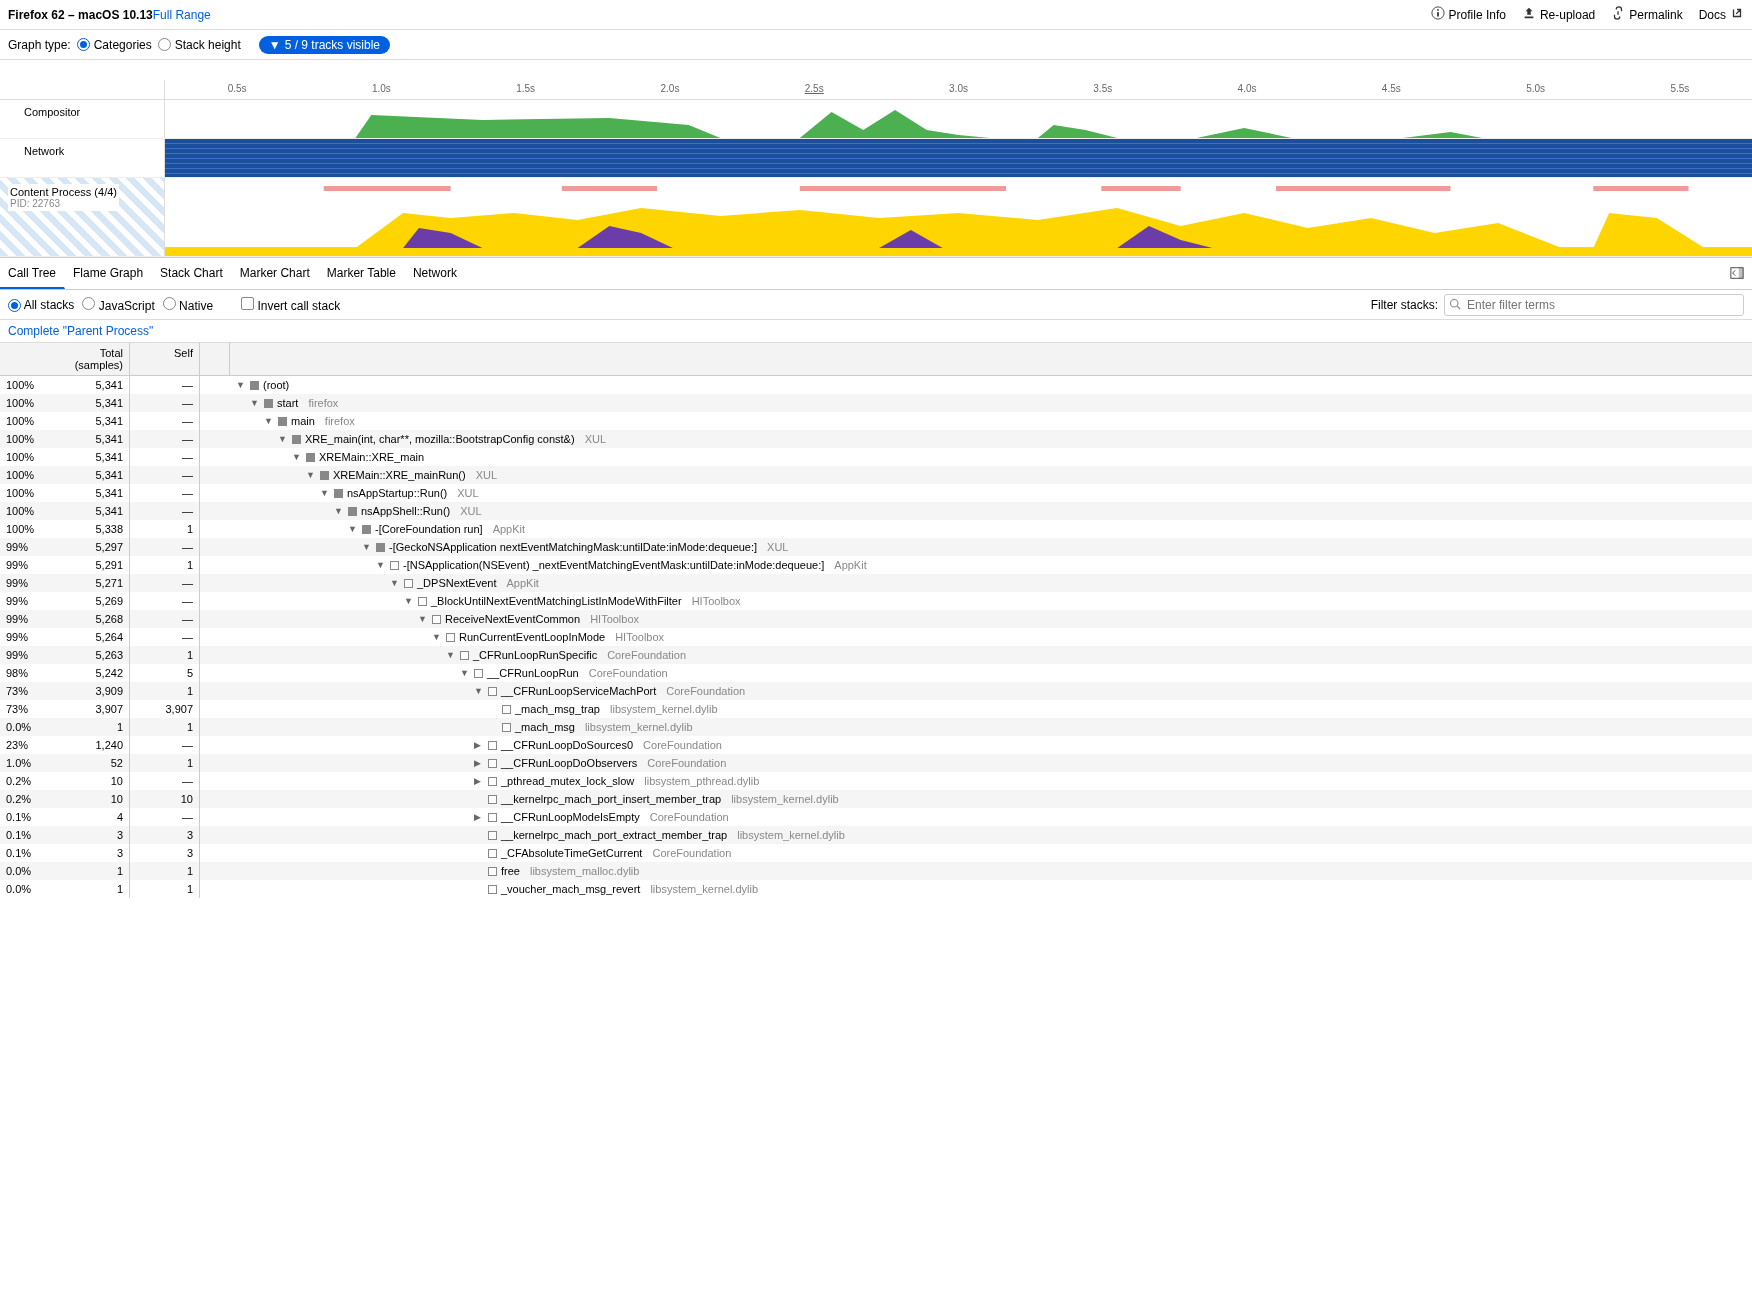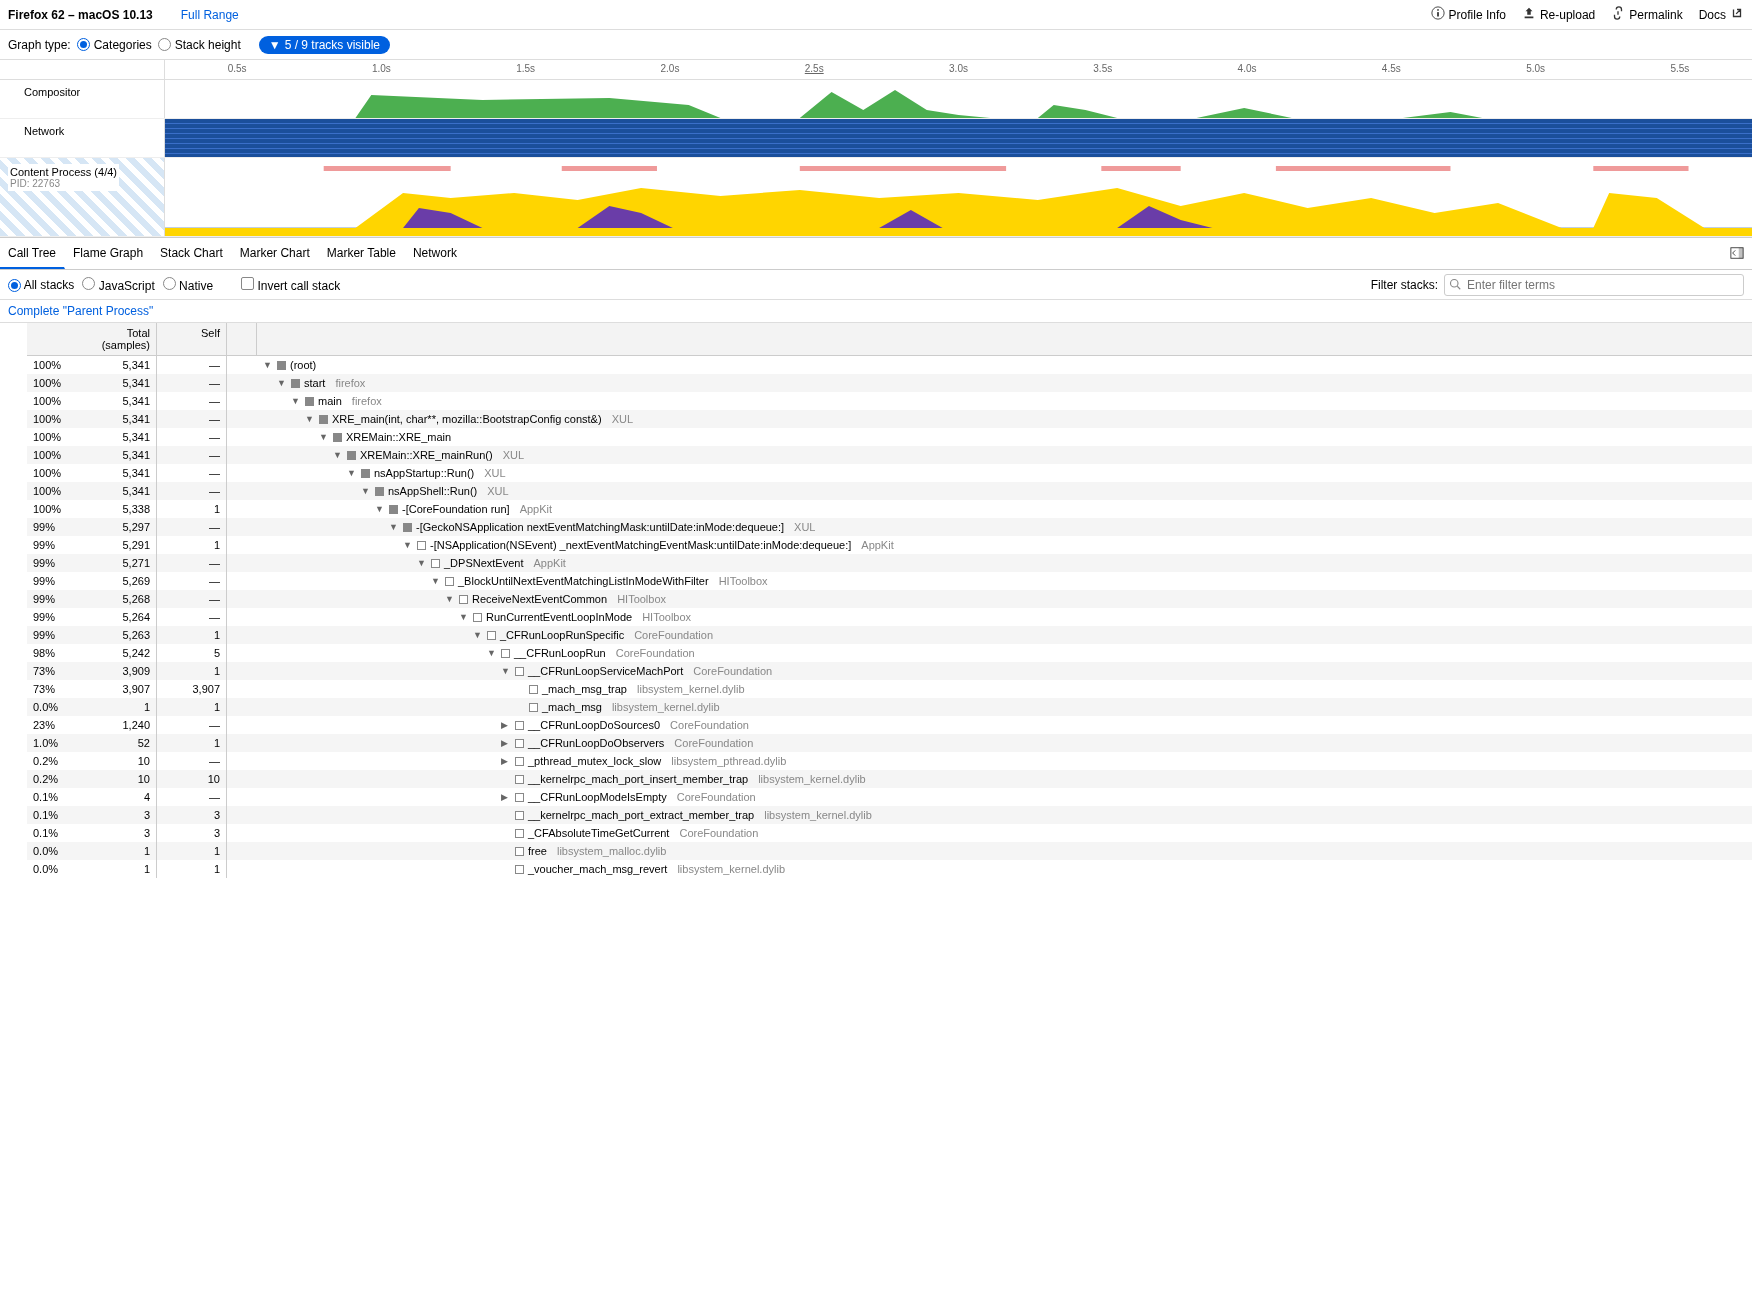--- a/index.html
+++ b/index.html
@@ -1,31 +1,31 @@
 <!DOCTYPE html>
 <html><head>
 <meta charset="utf-8">
 <style>
 * { box-sizing: border-box; margin: 0; padding: 0; }
 body { font-family: -apple-system, BlinkMacSystemFont, "Segoe UI", sans-serif; font-size: 12px; color: #000; background: #fff; overflow: hidden; }
 .top-bar { display: flex; align-items: center; padding: 4px 8px; border-bottom: 1px solid #ddd; height: 30px; }
-.top-bar .title { font-weight: 600; margin-right: 28px; }
+.top-bar .title { font-weight: 600; margin-right: 0; }
 .top-bar .full-range { color: #0060df; cursor: pointer; }
 .top-bar .spacer { flex: 1; }
 .top-bar .action { display: flex; align-items: center; gap: 4px; margin-left: 16px; cursor: pointer; }
 .top-bar .action svg { width: 14px; height: 14px; }
 
 .graph-type-bar { display: flex; align-items: center; padding: 4px 8px; border-bottom: 1px solid #ddd; height: 30px; gap: 6px; }
 .graph-type-bar .radio-option { display: flex; align-items: center; gap: 4px; }
 .radio-dot { width: 13px; height: 13px; border: 1px solid #888; border-radius: 50%; display: inline-flex; align-items: center; justify-content: center; }
 .radio-dot.selected { border-color: #0060df; }
 .radio-dot.selected::after { content: ""; width: 7px; height: 7px; background: #0060df; border-radius: 50%; }
 .tracks-pill { background: #0060df; color: #fff; border-radius: 999px; padding: 2px 10px; display: flex; align-items: center; gap: 4px; margin-left: 12px; cursor: pointer; }
 
-.timeline-container { border-bottom: 1px solid #ccc; }
+.timeline-container { border-bottom: 1px solid #ccc; margin-top: 20px; }
 .timeline-ruler { display: flex; height: 20px; border-bottom: 1px solid #ddd; }
 .track-label-col { width: 165px; flex-shrink: 0; border-right: 1px solid #ddd; }
 .ruler-ticks { flex: 1; display: flex; position: relative; font-size: 10px; color: #666; }
 .ruler-tick { position: absolute; top: 3px; transform: translateX(-50%); }
 
 .track-row { display: flex; border-bottom: 1px solid #eee; }
 .track-label { width: 165px; flex-shrink: 0; padding: 6px 8px; border-right: 1px solid #ddd; font-size: 11px; }
 .track-label.sub { padding-left: 24px; }
 .track-label .pid { color: #888; font-size: 10px; }
 .track-content { flex: 1; position: relative; overflow: hidden; }
@@ -47,21 +47,21 @@
 
 .filter-bar { display: flex; align-items: center; padding: 4px 8px; border-bottom: 1px solid #ddd; height: 30px; gap: 8px; }
 .checkbox-box { width: 13px; height: 13px; border: 1px solid #888; border-radius: 2px; display: inline-block; }
 .filter-bar .search-wrap { margin-left: auto; display: flex; align-items: center; gap: 6px; }
 .filter-bar input { border: 1px solid #ccc; border-radius: 3px; padding: 3px 6px 3px 22px; width: 300px; font-size: 12px; }
 .search-input-wrap { position: relative; }
 .search-input-wrap .search-icon { position: absolute; left: 5px; top: 4px; }
 
 .breadcrumb { padding: 4px 8px; border-bottom: 1px solid #ddd; color: #0060df; cursor: pointer; }
 
-.call-tree { display: flex; flex-direction: column; margin-left: 27px; }
+.call-tree { display: flex; flex-direction: column; }
 .tree-header { display: flex; border-bottom: 1px solid #ccc; background: #f3f3f3; font-size: 11px; }
 .col-total-pct { width: 50px; text-align: left; padding: 12px 6px; }
 .col-total { width: 80px; text-align: right; padding: 4px 6px; border-right: 1px solid #ccc; }
 .col-self { width: 70px; text-align: right; padding: 4px 6px; border-right: 1px solid #ccc; }
 .col-icon { width: 30px; border-right: 1px solid #ccc; }
 .col-func { flex: 1; padding: 4px 6px; }
 .tree-row { display: flex; height: 18px; align-items: center; font-size: 11px; }
 .tree-row:nth-child(even) { background: #f5f5f5; }
 .tree-row .func-cell { flex: 1; display: flex; align-items: center; gap: 4px; white-space: nowrap; overflow: hidden; }
 .expand-arrow { width: 10px; display: inline-block; color: #666; cursor: pointer; font-size: 9px; }

